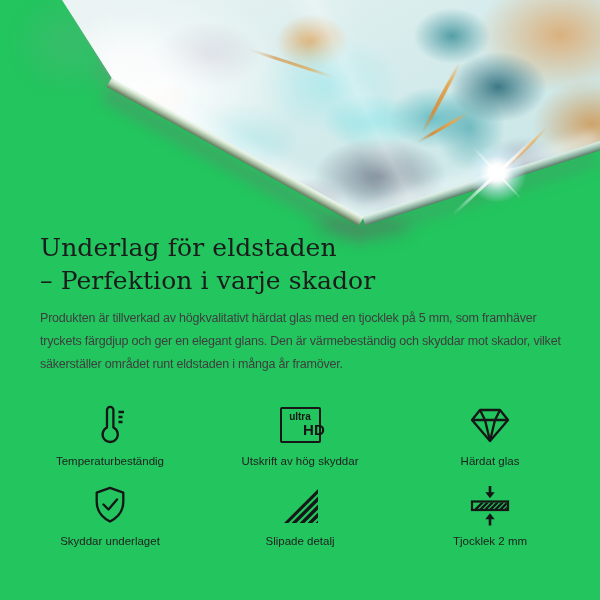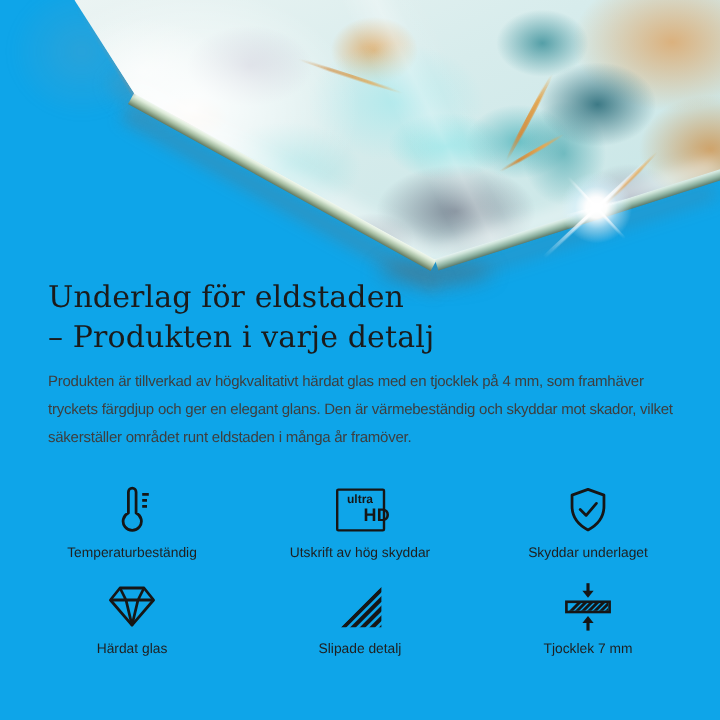--- a/index.html
+++ b/index.html
@@ -1,16 +1,16 @@
 <!DOCTYPE html>
 <html><head>
 <meta charset="utf-8">
 <style>
   html,body{margin:0;padding:0;background:#fff;}
-  .page{position:relative;width:600px;height:600px;background:#0ea5e9;overflow:hidden;
+  .page{position:relative;width:600px;height:600px;background:#22c55e;overflow:hidden;
         font-family:"Liberation Sans",sans-serif;}
 
   
   .hero{position:absolute;left:0;top:0;width:600px;height:260px;}
   .hero *{position:absolute;}
 
   
   .shadow-left{left:108px;top:88px;width:298px;height:15px;background:rgba(110,110,110,.30);
                transform:rotate(28.9deg);transform-origin:0 0;filter:blur(6px);}
   .shadow-right{left:364px;top:226px;width:242px;height:13px;background:rgba(110,110,110,.26);
@@ -138,24 +138,24 @@
       <i class="glow"></i>
         <i class="ray r1"></i>
         <i class="ray r2"></i>
         <i class="ray r3"></i>
         <i class="core"></i>
     </div>
   </div>
 
   <h1 class="headline">
     <span>Underlag för eldstaden</span><br>
-    <span>– Produkten i varje detalj</span>
+    <span>– Perfektion i varje skador</span>
   </h1>
 
-  <p class="description">Produkten är tillverkad av högkvalitativt härdat glas med en tjocklek på 4 mm, som framhäver tryckets färgdjup och ger en elegant glans. Den är värmebeständig och skyddar mot skador, vilket säkerställer området runt eldstaden i många år framöver.</p>
+  <p class="description">Produkten är tillverkad av högkvalitativt härdat glas med en tjocklek på 5 mm, som framhäver tryckets färgdjup och ger en elegant glans. Den är värmebeständig och skyddar mot skador, vilket säkerställer området runt eldstaden i många år framöver.</p>
 
   <div class="features">
 
     <div class="feature">
       <div class="icon-box">
         <svg class="fi" width="44" height="44" viewBox="0 0 44 44">
           <path class="st" stroke-linejoin="round" d="M19 24.5 V7 a3.2 3.2 0 0 1 6.4 0 V24.5 a7.6 7.6 0 1 1 -6.4 0 Z"></path>
           <path class="st" stroke-width="2" d="M30.5 9 h5.5 M30.5 14 h4 M30.5 19 h4"></path>
         </svg>
       </div>
@@ -168,37 +168,37 @@
           <span class="t1">ultra</span>
           <span class="t2">HD</span>
         </div>
       </div>
       <div class="label">Utskrift av hög skyddar</div>
     </div>
 
     <div class="feature">
       <div class="icon-box">
         <svg class="fi" width="44" height="44" viewBox="0 0 44 44">
-          <path class="st" stroke-linejoin="round" d="M22 4.8 L35.3 9.6 L35.3 18.8 C35.3 27.6 30.2 34.3 22 38.6 C13.8 34.3 8.7 27.6 8.7 18.8 L8.7 9.6 Z"></path>
-          <path class="st" stroke-width="2.5" stroke-linecap="round" stroke-linejoin="round" d="M15.5 21.5 L20.5 26.5 L29 16.5"></path>
-        </svg>
-      </div>
-      <div class="label">Skyddar underlaget</div>
-    </div>
-
-    <div class="feature">
-      <div class="icon-box">
-        <svg class="fi" width="44" height="44" viewBox="0 0 44 44">
           <g class="st" stroke-width="2.1" stroke-linejoin="round">
             <path d="M12 7 H32 L40 17 L22 38 L4 17 Z"></path>
             <path d="M4 17 H40 M12 7 L17 17 M32 7 L27 17 M17 17 L22 38 M27 17 L22 38"></path>
           </g>
         </svg>
       </div>
       <div class="label">Härdat glas</div>
+    </div>
+
+    <div class="feature">
+      <div class="icon-box">
+        <svg class="fi" width="44" height="44" viewBox="0 0 44 44">
+          <path class="st" stroke-linejoin="round" d="M22 4.8 L35.3 9.6 L35.3 18.8 C35.3 27.6 30.2 34.3 22 38.6 C13.8 34.3 8.7 27.6 8.7 18.8 L8.7 9.6 Z"></path>
+          <path class="st" stroke-width="2.5" stroke-linecap="round" stroke-linejoin="round" d="M15.5 21.5 L20.5 26.5 L29 16.5"></path>
+        </svg>
+      </div>
+      <div class="label">Skyddar underlaget</div>
     </div>
 
     <div class="feature">
       <div class="icon-box">
         <svg class="fi" width="44" height="44" viewBox="0 0 44 44">
           <defs>
               <clipPath id="triClip">
                 <polygon points="6,40 40,6 40,40"></polygon>
               </clipPath>
             </defs>
@@ -234,17 +234,17 @@
           </g>
           <rect x="4" y="18.5" width="36" height="8.5" fill="none" stroke="#161616" stroke-width="2.2"></rect>
           <g fill="#161616">
             <rect x="20.7" y="3" width="2.6" height="7"></rect>
             <polygon points="17.3,9.3 26.7,9.3 22,15.2"></polygon>
             <rect x="20.7" y="35.5" width="2.6" height="7"></rect>
             <polygon points="17.3,36.2 26.7,36.2 22,30.3"></polygon>
           </g>
         </svg>
       </div>
-      <div class="label">Tjocklek 7 mm</div>
+      <div class="label">Tjocklek 2 mm</div>
     </div>
 
   </div>
 </div>
 
 </body></html>

